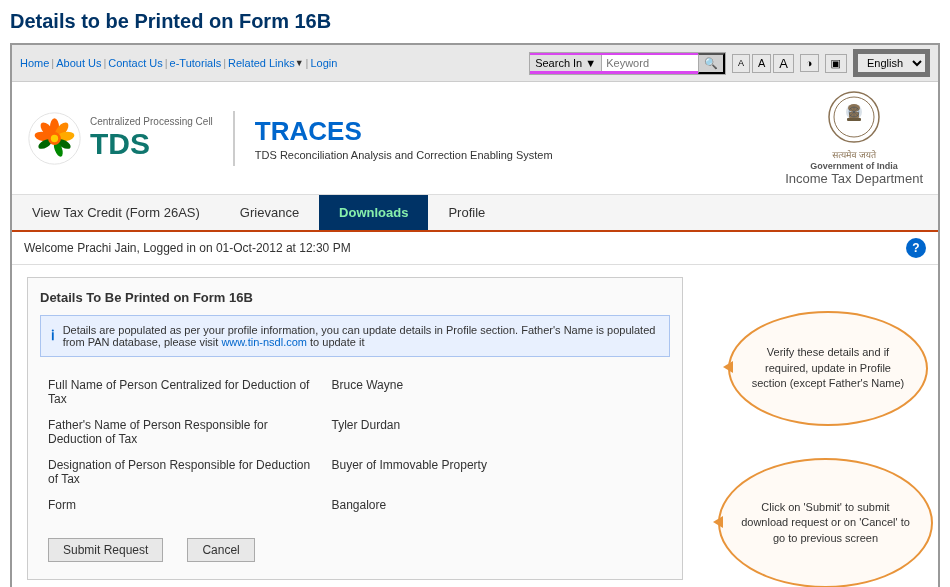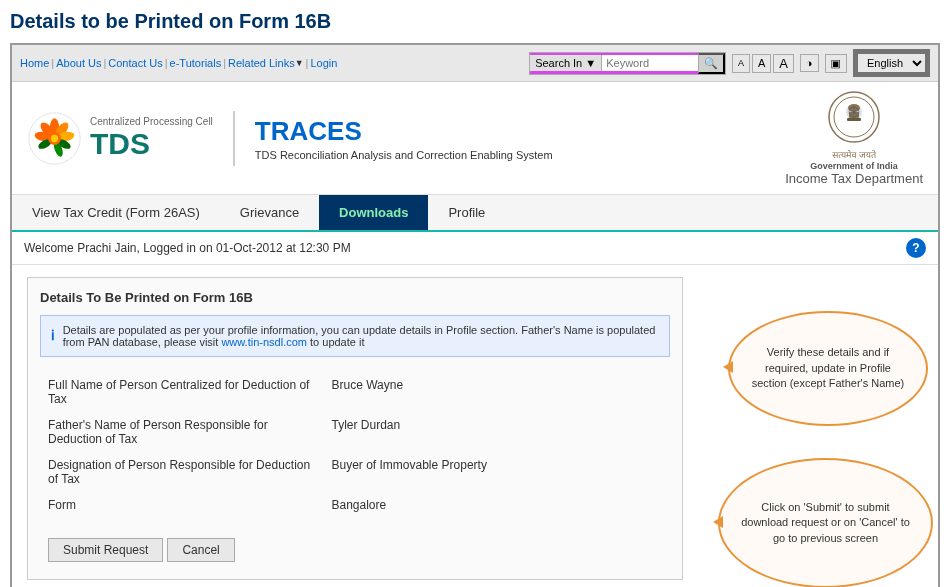--- a/index.html
+++ b/index.html
@@ -33,37 +33,37 @@
     .logo-area { display: flex; align-items: center; gap: 8px; }
     .logo-icon { width: 55px; height: 55px; }
     .logo-text-area { }
     .tds-label { font-size: 11px; color: #666; }
     .tds-brand { font-size: 28px; font-weight: bold; color: #003366; line-height: 1; }
     .divider-v { width: 2px; height: 55px; background: #ccc; margin: 0 8px; }
     .traces-area { }
     .header-right { text-align: center; }
     
     
-    .main-nav { background: #f5f5f5; border-bottom: 2px solid #14b8a6; display: flex; align-items: center; }
+    .main-nav { background: #f5f5f5; border-bottom: 2px solid #c2410c; display: flex; align-items: center; }
     .nav-item { padding: 10px 20px; font-size: 13px; font-weight: 500; color: #333; cursor: pointer; }
     .nav-item.active { background: #003366; color: #86efac; font-weight: bold; }
     
     
     .welcome-bar { background: #fff; padding: 6px 12px; display: flex; justify-content: space-between; align-items: center; border-bottom: 1px solid #ddd; font-size: 12px; color: #333; }
     .help-icon { width: 20px; height: 20px; border-radius: 50%; background: #0066cc; color: #fff; display: flex; align-items: center; justify-content: center; font-size: 12px; font-weight: bold; cursor: pointer; }
     
     .info-box { background: #e8f0fe; border: 1px solid #aac4f0; padding: 8px 10px; margin-bottom: 15px; display: flex; gap: 8px; align-items: flex-start; font-size: 11px; color: #333; }
     .info-icon { color: #0066cc; font-weight: bold; font-size: 14px; flex-shrink: 0; margin-top: 1px; }
     
     .form-table { width: 100%; border-collapse: collapse; margin-bottom: 15px; }
     .form-table td { padding: 6px 8px; font-size: 12px; vertical-align: top; }
     .form-table .label-col { color: #333; width: 45%; }
     .form-table .value-col { color: #333; font-weight: normal; }
     
-    .btn-row { display: flex; gap: 4px; padding: 5px 8px; }
+    .btn-row { display: flex; gap: 24px; padding: 5px 8px; }
     .btn-submit { background: #e8e8e8; border: 1px solid #aaa; padding: 4px 14px; font-size: 12px; cursor: pointer; color: #333; }
     .btn-cancel { background: #e8e8e8; border: 1px solid #aaa; padding: 4px 14px; font-size: 12px; cursor: pointer; color: #333; }
     
     
     .main-content-wrapper { position: relative; }
 
     
   </style>
 </head>
 <body>

